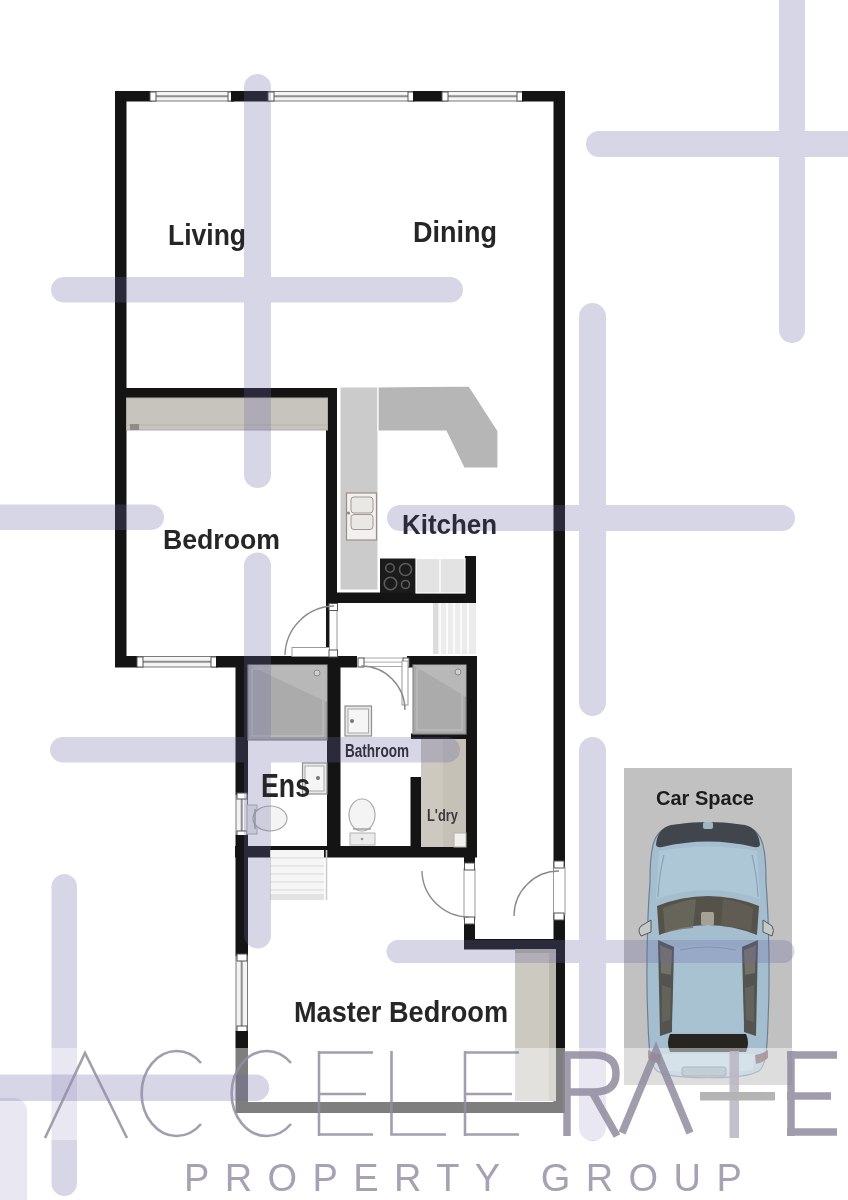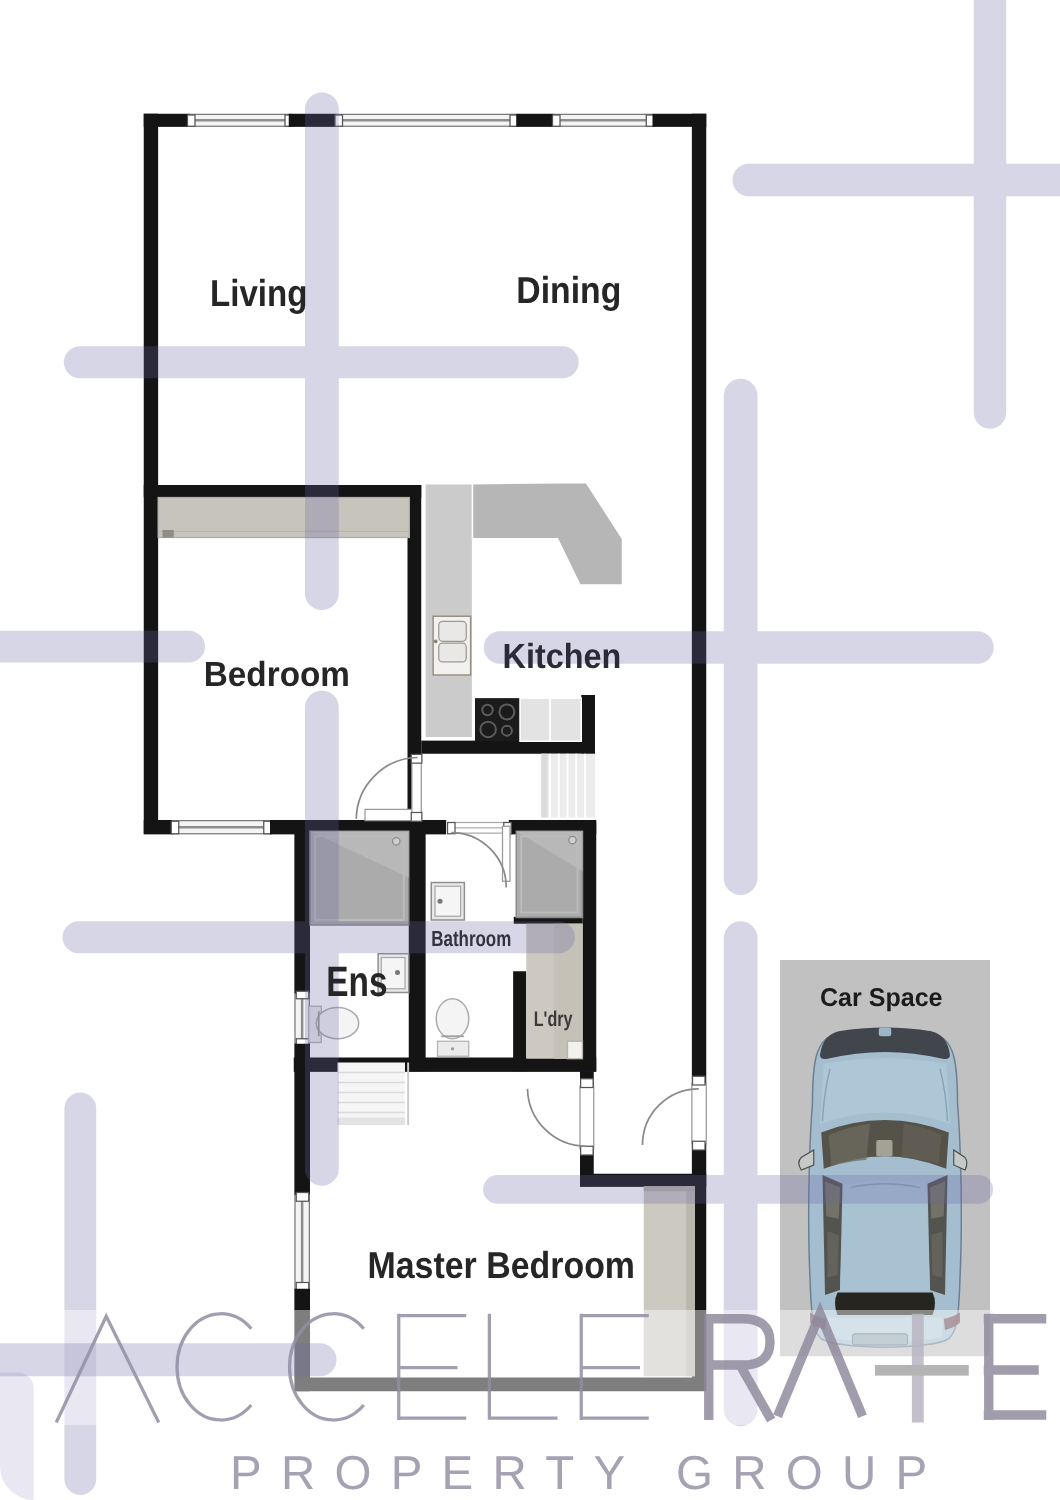--- a/index.html
+++ b/index.html
@@ -1,17 +1,17 @@
 <!DOCTYPE html>
 <html><head>
 <meta charset="utf-8">
 <style>
   html,body{margin:0;padding:0;background:#ffffff;}
   #page{position:relative;width:848px;height:1200px;background:#ffffff;overflow:hidden;
-        font-family:"Liberation Sans", sans-serif;border-radius:27px;}
+        font-family:"Liberation Sans", sans-serif;}
   svg{display:block;}
 </style>
 </head>
 <body>
 <div id="page">
 <svg width="848" height="1200" viewBox="0 0 848 1200">
 
 <rect x="0" y="0" width="848" height="1200" fill="#ffffff"></rect>
 <g id="plan">
 

